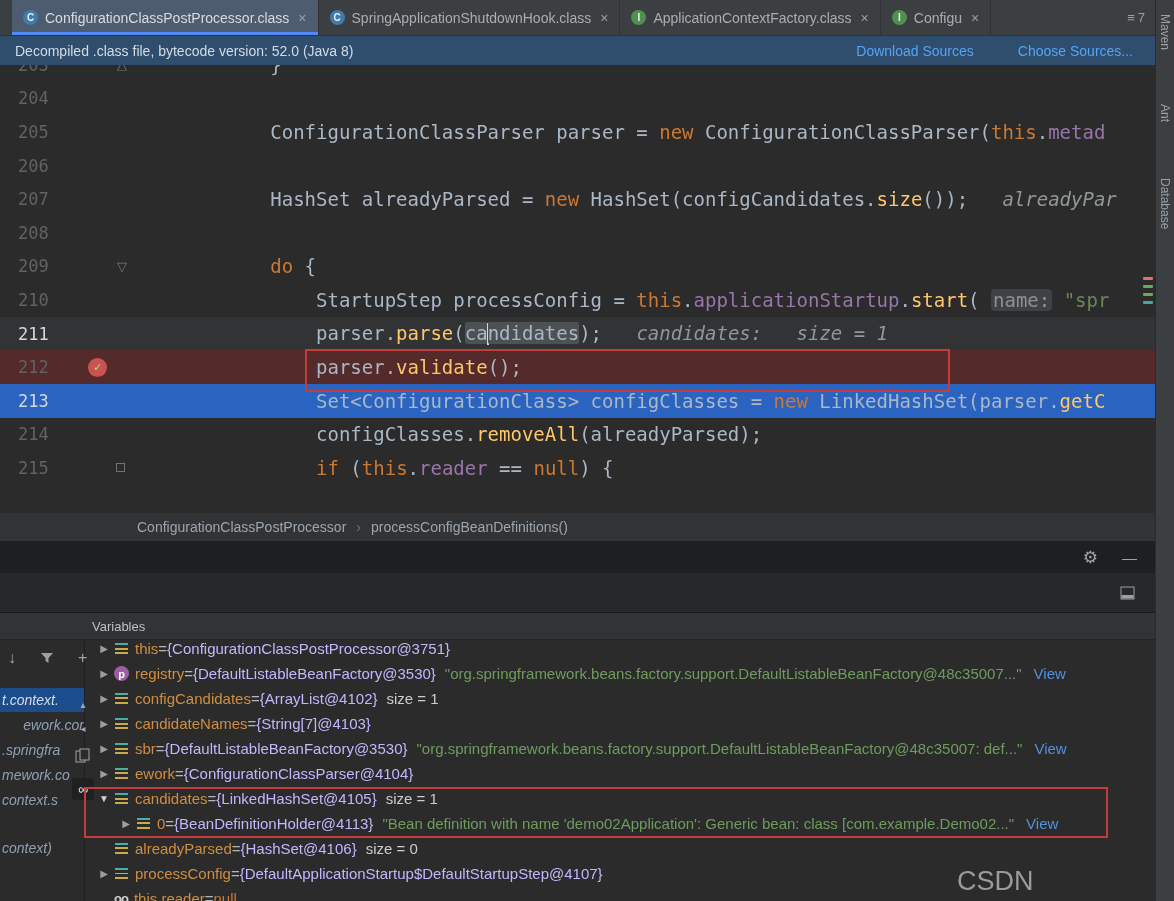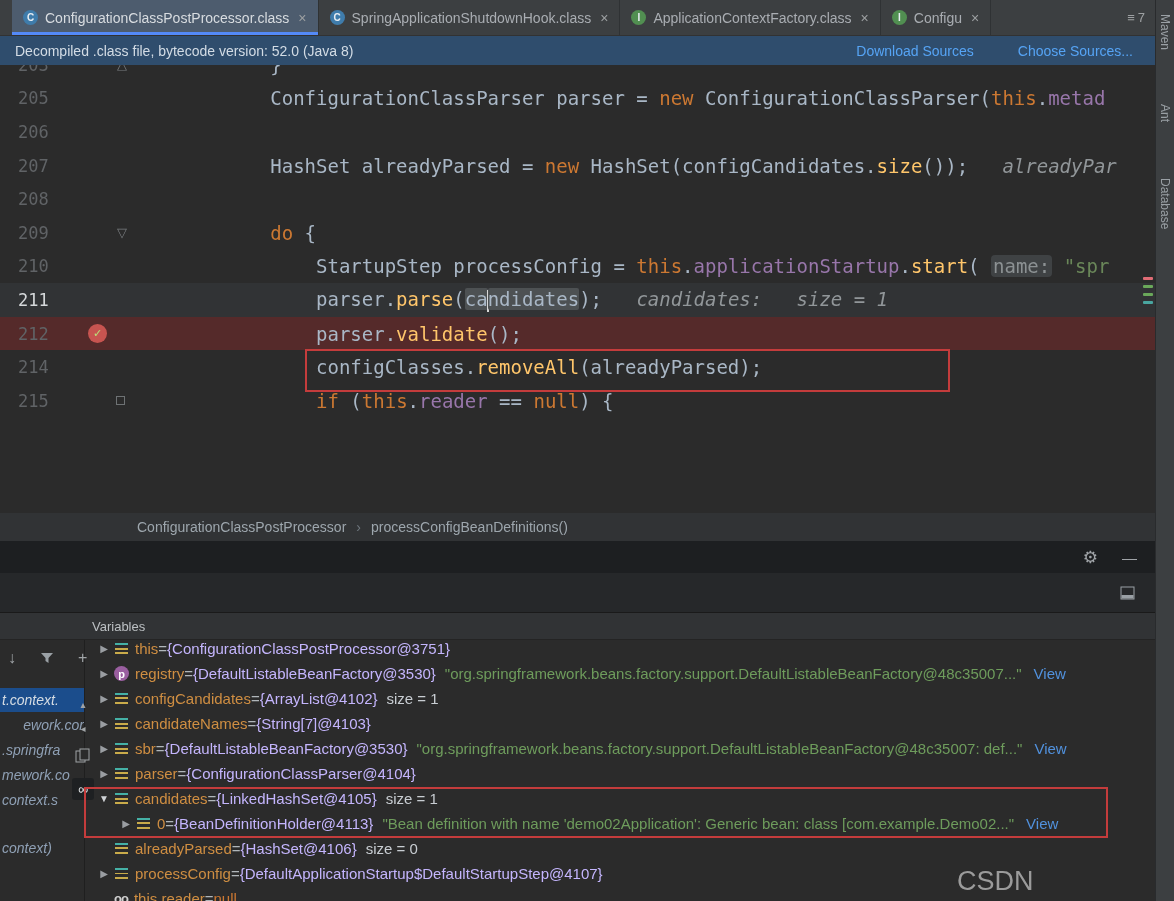--- a/index.html
+++ b/index.html
@@ -150,28 +150,30 @@
     <span id="banner-msg">Decompiled .class file, bytecode version: 52.0 (Java 8)</span>
     <div id="banner-links">
         <a class="banner-link">Download Sources</a>
         <a class="banner-link">Choose Sources...</a>
       </div>
   </div>
 
   <div id="editor">
     <div id="lines">
         <div class="line"><span class="ln">203</span><span class="gut"><span class="gicon">△</span></span><span class="codetext"><span class="sg-p">            }</span></span></div>
+        <div class="line"><span class="ln">204</span><span class="gut"></span><span class="codetext"></span></div>
         <div class="line"><span class="ln">205</span><span class="gut"></span><span class="codetext"><span class="sg-p">            ConfigurationClassParser parser = </span><span class="sg-kw">new</span><span class="sg-p"> ConfigurationClassParser(</span><span class="sg-kw">this</span><span class="sg-p">.</span><span class="sg-fld">metad</span></span></div>
         <div class="line"><span class="ln">206</span><span class="gut"></span></div>
         <div class="line"><span class="ln">207</span><span class="gut"></span><span class="codetext"><span class="sg-p">            HashSet alreadyParsed = </span><span class="sg-kw">new</span><span class="sg-p"> HashSet(configCandidates.</span><span class="sg-m">size</span><span class="sg-p">());</span><span class="sg-h">   alreadyPar</span></span></div>
         <div class="line"><span class="ln">208</span><span class="gut"></span><span class="codetext"></span></div>
         <div class="line"><span class="ln">209</span><span class="gut"><span class="gicon">▽</span></span><span class="codetext"><span class="sg-p">            </span><span class="sg-kw">do</span><span class="sg-p"> {</span></span></div>
         <div class="line"><span class="ln">210</span><span class="gut"></span><span class="codetext"><span class="sg-p">                StartupStep processConfig = </span><span class="sg-kw">this</span><span class="sg-p">.</span><span class="sg-fld">applicationStartup</span><span class="sg-p">.</span><span class="sg-m">start</span><span class="sg-p">( </span><span class="sg-pill">name:</span><span class="sg-s"> "spr</span></span></div>
         <div class="line line-caret"><span class="ln ln-bright">211</span><span class="gut"></span><span class="codetext"><span class="sg-p">                parser.</span><span class="sg-m">parse</span><span class="sg-p">(</span><span class="sg-hl">ca</span><span class="caret"></span><span class="sg-hl">ndidates</span><span class="sg-p">);</span><span class="sg-h">   candidates:   size = 1</span></span></div>
         <div class="line line-bp"><span class="ln">212</span><span class="gut"><span class="bp">✓</span></span><span class="codetext"><span class="sg-p">                parser.</span><span class="sg-m">validate</span><span class="sg-p">();</span></span></div>
+        <div class="line line-exec"><span class="ln ln-bright">213</span><span class="gut"></span><span class="codetext"><span class="sg-p">                Set&lt;ConfigurationClass&gt; configClasses = </span><span class="sg-kw">new</span><span class="sg-p"> LinkedHashSet(parser.</span><span class="sg-m">getC</span></span></div>
         <div class="line"><span class="ln">214</span><span class="gut"></span><span class="codetext"><span class="sg-p">                configClasses.</span><span class="sg-m">removeAll</span><span class="sg-p">(alreadyParsed);</span></span></div>
         <div class="line"><span class="ln">215</span><span class="gut"><span class="foldbox"></span></span><span class="codetext"><span class="sg-p">                </span><span class="sg-kw">if</span><span class="sg-p"> (</span><span class="sg-kw">this</span><span class="sg-p">.</span><span class="sg-fld">reader</span><span class="sg-p"> == </span><span class="sg-kw">null</span><span class="sg-p">) {</span></span></div>
       </div>
     <div id="stripe-marks">
         <div class="stripe-mark" style="top: 212px; background: rgb(224, 108, 117);"></div>
         <div class="stripe-mark" style="top: 220px; background: rgb(106, 168, 90);"></div>
         <div class="stripe-mark" style="top: 228px; background: rgb(106, 168, 90);"></div>
         <div class="stripe-mark" style="top: 236px; background: rgb(73, 166, 160);"></div>
       </div>
   </div>
@@ -269,21 +271,21 @@
             <span class="vicon-bars"></span>
             <span class="vname">sbr</span>
             <span class="veq"> = </span>
             <span class="vref">{DefaultListableBeanFactory@3530}</span>
             <span class="vstr">"org.springframework.beans.factory.support.DefaultListableBeanFactory@48c35007: def..."</span>
             <span class="vlink">View</span>
           </div>
           <div class="vrow" style="padding-left: 10px;">
             <span class="vexp">▶</span>
             <span class="vicon-bars"></span>
-            <span class="vname">parser</span>
+            <span class="vname">ework</span>
             <span class="veq"> = </span>
             <span class="vref">{ConfigurationClassParser@4104}</span>
           </div>
           <div class="vrow" style="padding-left: 10px;">
             <span class="vexp open">▼</span>
             <span class="vicon-bars"></span>
             <span class="vname">candidates</span>
             <span class="veq"> = </span>
             <span class="vref">{LinkedHashSet@4105}</span>
             <span class="vsize">size = 1</span>

